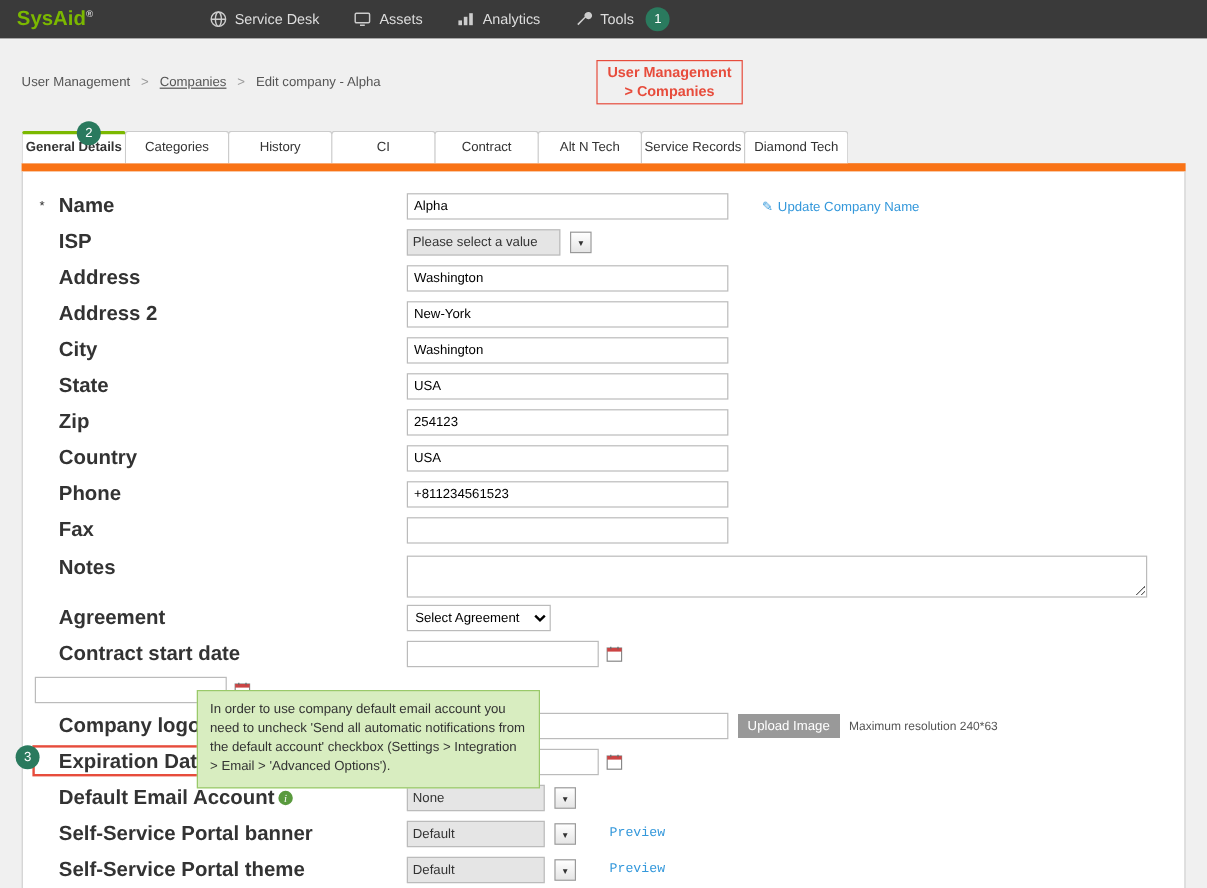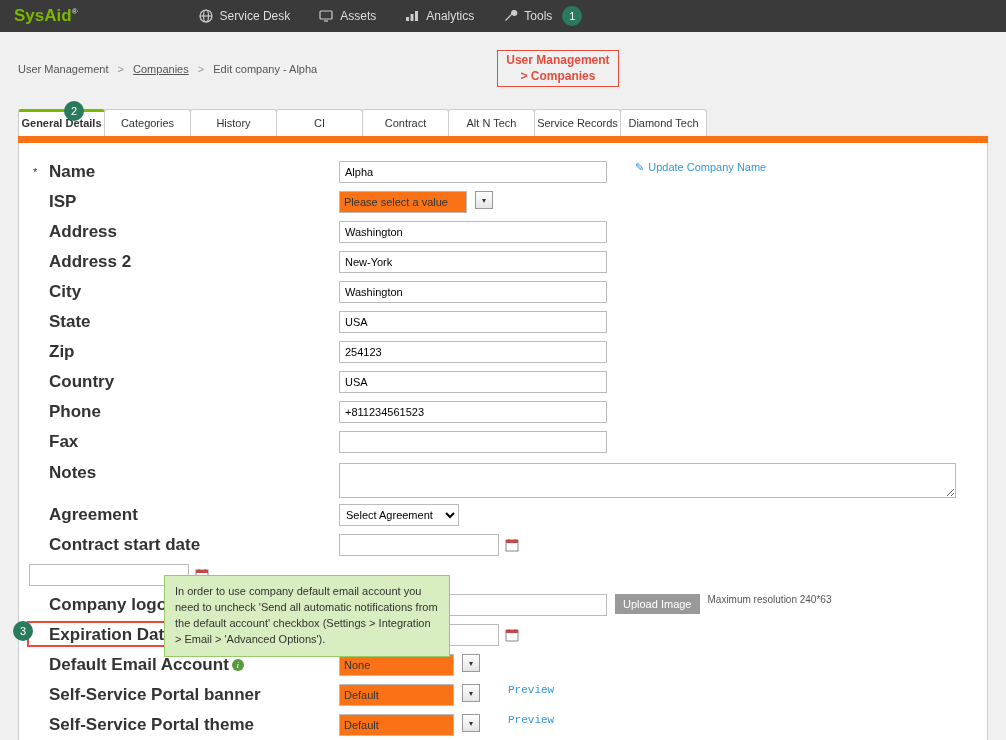--- a/index.html
+++ b/index.html
@@ -1,19 +1,19 @@
 <!DOCTYPE html>
 <html><head>
   <meta charset="utf-8">
   <style>
     * { margin: 0; padding: 0; box-sizing: border-box; font-family: Arial, sans-serif; }
     body { background: #f0f0f0; font-size: 11px; color: #333; }
     
     .topbar { background: #3a3a3a; height: 32px; display: flex; align-items: center; padding: 0 14px; }
-    .logo { color: #7bb800; font-size: 17px; font-weight: 600; margin-right: 120px; }
+    .logo { color: #7bb800; font-size: 17px; font-weight: 600; margin-right: 96px; }
     .logo sup { font-size: 8px; color: #ccc; }
     .nav-item { display: flex; align-items: center; color: #ddd; font-size: 12px; margin-right: 28px; cursor: pointer; gap: 6px; }
     .nav-item svg { width: 16px; height: 16px; }
     .badge-circle { display: inline-flex; align-items: center; justify-content: center; width: 20px; height: 20px; border-radius: 50%; background: #2a7a5e; color: #fff; font-size: 11px; margin-left: 4px; }
     
     .breadcrumb-row { display: flex; align-items: center; padding: 18px 18px 8px 18px; }
     .breadcrumb { font-size: 11px; color: #555; }
     .breadcrumb a { color: #555; }
     .breadcrumb .sep { margin: 0 6px; color: #999; }
     .callout-box { margin-left: 180px; border: 1px solid #e74c3c; padding: 2px 8px; color: #e74c3c; font-size: 12px; font-weight: 600; text-align: center; line-height: 1.3; }
@@ -22,24 +22,24 @@
     .badge-2 { position: absolute; left: 60px; top: -8px; z-index: 5; }
     .tabs { display: flex; border-bottom: 7px solid #f97316; margin-top: 14px; }
     .tab { padding: 7px 0; border: 1px solid #ccc; border-bottom: none; background: #fff; font-size: 11px; color: #333; cursor: pointer; text-align: center; width: 87px; margin-right: -1px; border-radius: 3px 3px 0 0; }
     .tab.active { border-top: 3px solid #7bb800; font-weight: 600; position: relative; z-index: 2; padding-top: 5px; }
     
     .form-area { background: #fff; border: 1px solid #ccc; border-top: none; margin: 0 18px; padding: 14px 10px; position: relative; }
     .form-row { display: flex; align-items: center; min-height: 30px; padding: 2px 0; }
     .form-label-col { width: 310px; display: flex; align-items: center; padding-left: 4px; }
     .req { color: #333; margin-right: 8px; width: 8px; }
     .form-label { font-size: 17px; color: #333; font-weight: 600; }
-    .form-input-col { flex: 1; display: flex; align-items: flex-start; gap: 8px; }
+    .form-input-col { flex: 1; display: flex; align-items: center; gap: 8px; }
     .text-input { width: 268px; height: 22px; border: 1px solid #bbb; padding: 2px 5px; font-size: 11px; }
     .text-input.sm { width: 160px; }
-    .dropdown { width: 136px; height: 22px; border: 1px solid #bbb; font-size: 11px; padding: 2px 4px; display: flex; align-items: center; justify-content: space-between; background: #f97316; }
+    .dropdown { width: 136px; height: 22px; border: 1px solid #bbb; font-size: 11px; padding: 2px 4px; display: flex; align-items: center; justify-content: space-between; background: #e5e5e5; }
     .dropdown-btn { width: 18px; height: 18px; border: 1px solid #999; background: linear-gradient(#fff,#e5e5e5); display: inline-flex; align-items: center; justify-content: center; font-size: 8px; }
     .select-native { height: 22px; border: 1px solid #bbb; font-size: 11px; padding: 1px 2px; background: #fff; }
     .textarea { width: 617px; height: 35px; border: 1px solid #bbb; resize: both; font-size: 11px; padding: 4px; }
     .date-picker { display: inline-flex; align-items: center; gap: 6px; }
     .link-action { color: #3498db; font-size: 11px; text-decoration: none; cursor: pointer; }
     .pencil-icon { color: #3498db; margin-right: 4px; font-size: 11px; }
     .upload-btn { background: #999; color: #fff; border: none; padding: 4px 8px; font-size: 11px; cursor: pointer; }
     .hint-text { font-size: 10px; color: #555; }
     .info-icon { display: inline-flex; width: 12px; height: 12px; border-radius: 50%; background: #5a9a3e; color: #fff; font-size: 9px; align-items: center; justify-content: center; font-style: italic; font-family: serif; }
     

